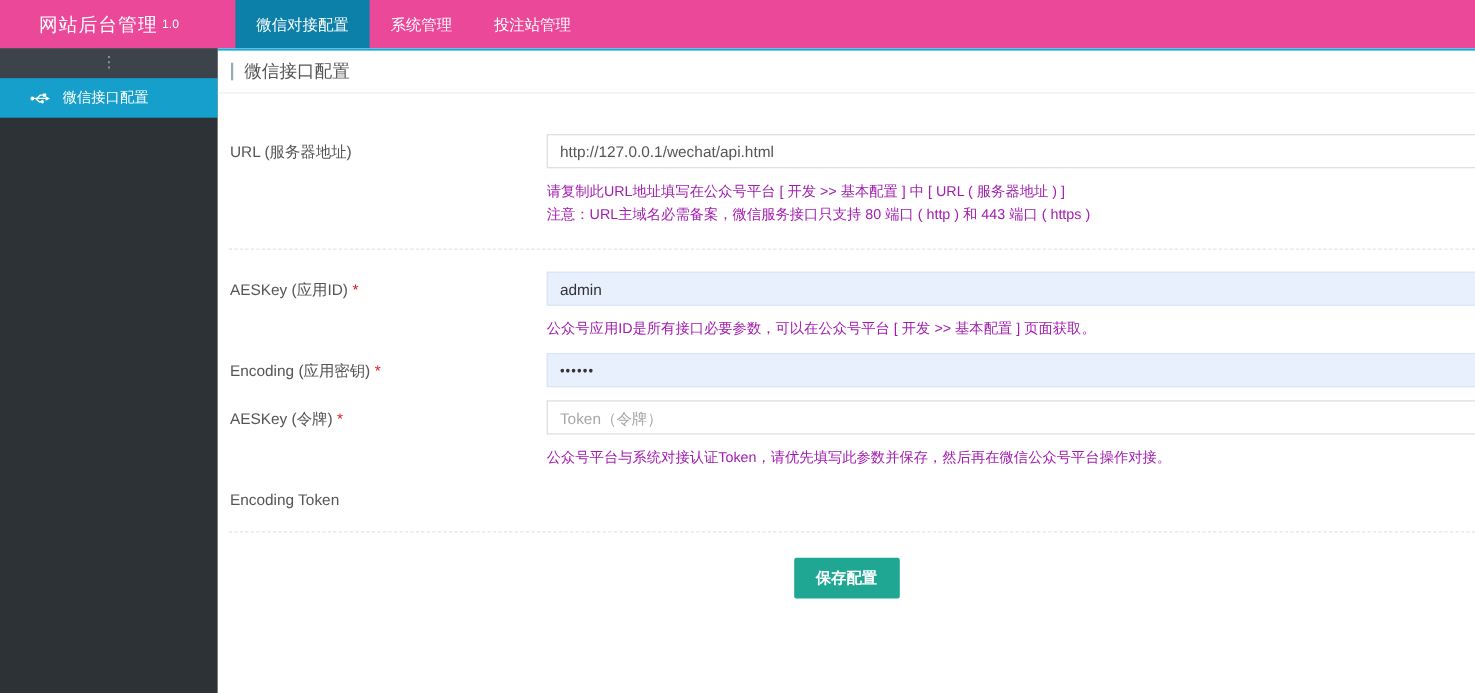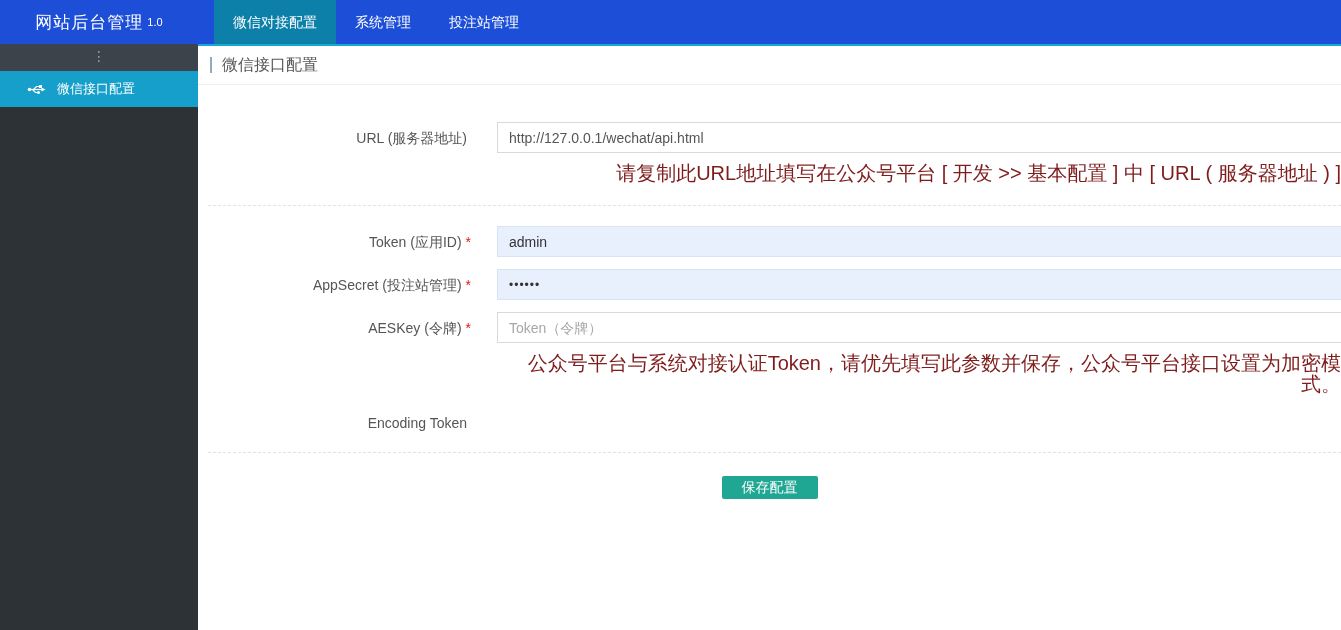--- a/index.html
+++ b/index.html
@@ -1,20 +1,20 @@
 <!DOCTYPE html>
 <html><head>
 <meta charset="utf-8">
 <style>
   * { margin:0; padding:0; box-sizing:border-box; }
   html,body { width:1341px; height:630px; overflow:hidden;
               font-family:"Liberation Sans","DejaVu Sans",sans-serif; background:#fff; }
 
   
-  .topbar { height:44px; background:#1d4ed8; display:flex; align-items:stretch; }
+  .topbar { height:44px; background:#ec4899; display:flex; align-items:stretch; }
   .brand { width:198px; display:flex; align-items:center; justify-content:center;
            color:#fff; font-size:17px; letter-spacing:1px; white-space:nowrap; }
   .brand sup { font-size:11px; margin-left:4px; letter-spacing:0; }
   .topnav { display:flex;padding-left:16px; }
   .tab { padding:0 19px; line-height:44px; color:#fff; font-size:14px; cursor:pointer; white-space:nowrap; }
   .tab.active { background:#0d80a9; }
 
   
   .shell { display:flex; height:586px; }
 
@@ -29,37 +29,37 @@
 
   
   .content { flex:1; background:#fff; border-top:2px solid #17a9d6; min-width:0; }
   .page-head { height:39px; display:flex; align-items:center; padding-left:12px;
                border-bottom:1px solid #ededed; }
   .title-mark { width:2px; height:16px; background:#97aab8; margin-right:10px; }
   .page-title { font-size:16px; color:#565656; }
 
   .form { padding-top:37px; }
   .form-row { display:flex; margin-bottom:12px; }
-  .label-col { width:299px; flex:none; text-align:right; padding:8px 26px 0 0;
+  .label-col { width:299px; flex:none; text-align:left; padding:8px 26px 0 11px;
                font-size:14px; color:#555; white-space:nowrap; }
   .req { color:#e21717; margin-left:4px; font-size:14px; }
   .input-col { flex:1; min-width:0; }
   .tin { display:block; width:calc(100% + 2px); height:31px; border:1px solid #d9d9d9;
          padding:0 11px; font-size:14px; color:#555; background:#fff; outline:none;
          font-family:"Liberation Sans","DejaVu Sans",sans-serif; }
   .tin::placeholder { color:#a7a7a7; }
   .tin.autofill { background:#e8f0fe; border-color:#d6e4f4; color:#333; }
-  .help { margin-top:10px; font-size:20px; color:#7f1d1d; line-height:21px;text-align:right; }
+  .help { margin-top:10px; font-size:13px; color:#a21caf; line-height:21px; }
 
   .dashed { border:none; border-top:1px dashed #e3e3e3; margin:21px 0 20px 10px; }
 
   .btn-row { text-align:center; margin-top:23px; }
   .save-btn { display:inline-block; background:#1fa794; color:#fff; border:none;
-              height:23px; padding:0 20px; font-size:14px; border-radius:2px; cursor:pointer;
-              font-family:"Liberation Sans","DejaVu Sans",sans-serif; }
+              height:37px; padding:0 20px; font-size:14px; border-radius:2px; cursor:pointer;
+              font-family:"Liberation Sans","DejaVu Sans",sans-serif;font-weight:bold; }
 </style>
 </head>
 <body>
 
 <div class="topbar">
   <div class="brand">
     <span>网站后台管理</span>
     <sup>1.0</sup>
   </div>
   <div class="topnav">
@@ -101,50 +101,52 @@
 
     <div class="form">
 
       <div class="form-row">
         <div class="label-col">
           <span>URL (服务器地址)</span><span class="req"></span>
         </div>
         <div class="input-col">
           <input class="tin" type="text" value="http://127.0.0.1/wechat/api.html" style="">
           <div class="help">请复制此URL地址填写在公众号平台 [ 开发 &gt;&gt; 基本配置 ] 中 [ URL ( 服务器地址 ) ]</div>
+          <div class="help" style="margin-top:0;">注意：URL主域名必需备案，微信服务接口只支持 80 端口 ( http ) 和 443 端口 ( https )</div>
         </div>
       </div>
 
       <hr class="dashed">
 
       <div class="form-row">
         <div class="label-col">
-          <span>Token (应用ID)</span><span class="req">*</span>
+          <span>AESKey (应用ID)</span><span class="req">*</span>
         </div>
         <div class="input-col">
           <input class="tin autofill" type="text" value="admin" style="">
+          <div class="help">公众号应用ID是所有接口必要参数，可以在公众号平台 [ 开发 &gt;&gt; 基本配置 ] 页面获取。</div>
         </div>
       </div>
 
       <div class="form-row">
         <div class="label-col">
-          <span>AppSecret (投注站管理)</span><span class="req">*</span>
+          <span>Encoding (应用密钥)</span><span class="req">*</span>
         </div>
         <div class="input-col">
           <input class="tin autofill" type="text" style="font-size: 12px; letter-spacing: 1px;" value="••••••">
         </div>
       </div>
 
       <div class="form-row">
         <div class="label-col">
           <span>AESKey (令牌)</span><span class="req">*</span>
         </div>
         <div class="input-col">
           <input class="tin" type="text" placeholder="Token（令牌）" style="">
-          <div class="help">公众号平台与系统对接认证Token，请优先填写此参数并保存，公众号平台接口设置为加密模式。</div>
+          <div class="help">公众号平台与系统对接认证Token，请优先填写此参数并保存，然后再在微信公众号平台操作对接。</div>
         </div>
       </div>
 
       <div class="form-row">
         <div class="label-col">
           <span>Encoding Token</span><span class="req"></span>
         </div>
       </div>
 
       <hr class="dashed">

